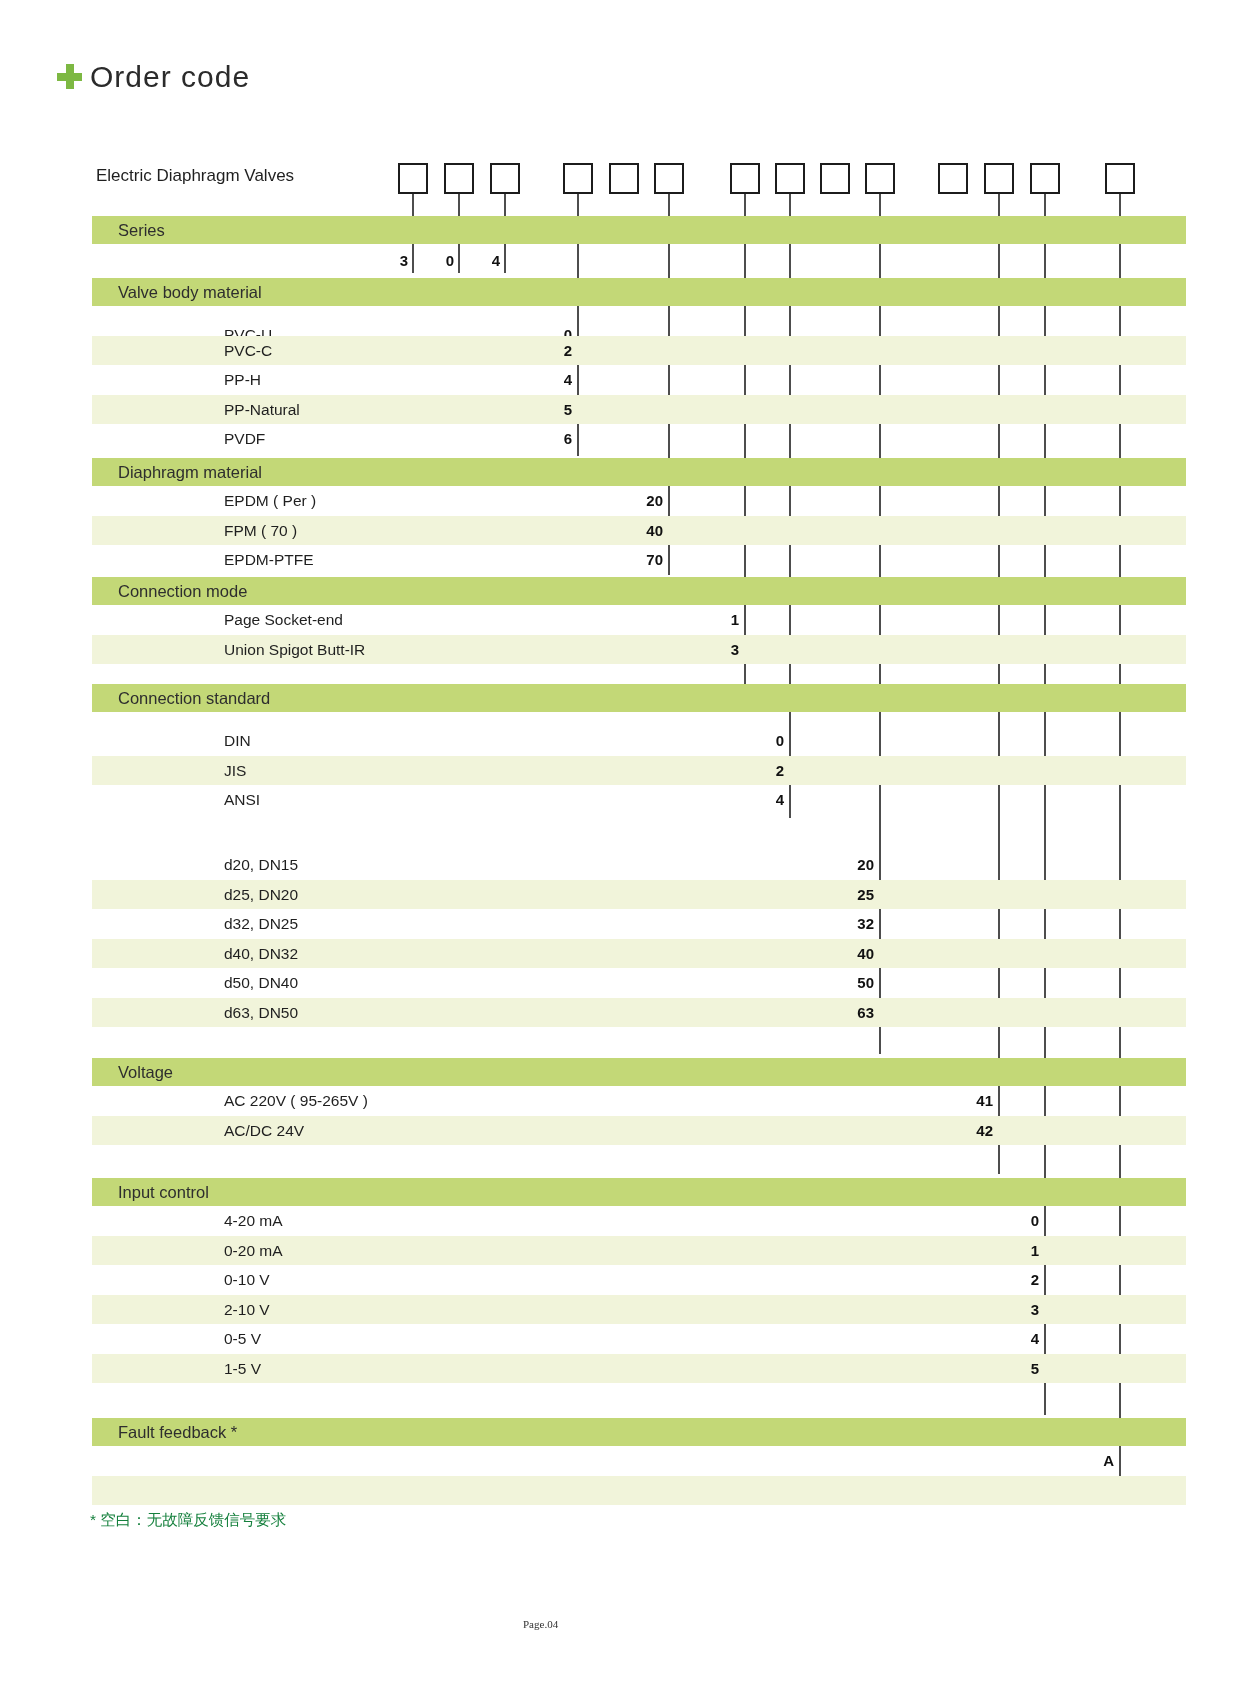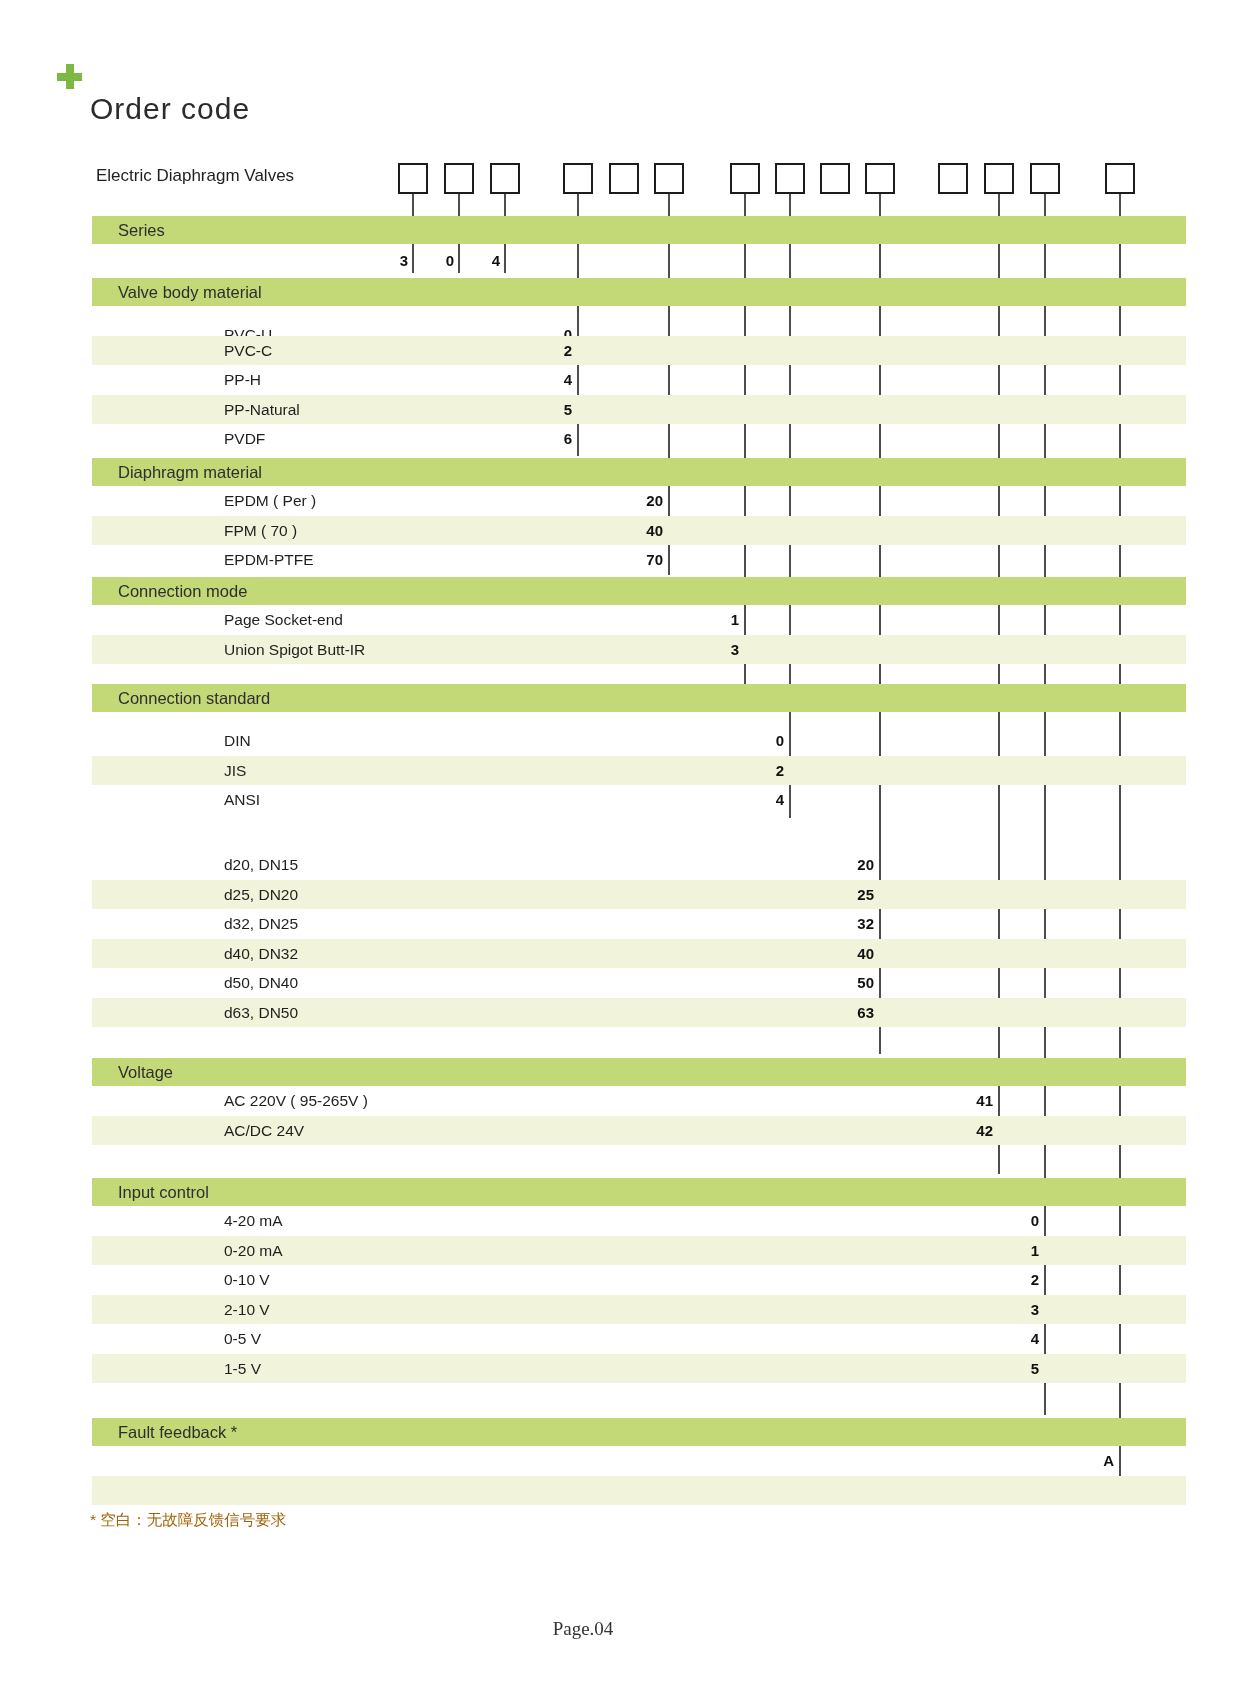--- a/index.html
+++ b/index.html
@@ -1,41 +1,41 @@
 <!DOCTYPE html>
 <html><head>
 <meta charset="utf-8">
 <style>
   html,body{margin:0;padding:0;background:#ffffff;}
   .canvas{
     position:relative;width:1253px;height:1684px;background:#ffffff;overflow:hidden;
     font-family:"Liberation Sans","DejaVu Sans",sans-serif;color:#2a2a2a;
   }
   
-  .title{position:absolute;left:90px;top:60px;font-size:30px;letter-spacing:1px;color:#2b2b2b;margin-top:32px;}
+  .title{position:absolute;left:90px;top:60px;font-size:30px;letter-spacing:1px;color:#2b2b2b;}
   .plus{position:absolute;left:57px;top:64px;width:25px;height:25px;}
   .plus::before{content:"";position:absolute;left:9px;top:0;width:8px;height:25px;background:#7db843;}
   .plus::after{content:"";position:absolute;left:0;top:9px;width:25px;height:8px;background:#7db843;}
   .product-label{position:absolute;left:96px;top:166px;font-size:17px;color:#1f1f1f;}
   
   .cbox{position:absolute;top:163px;width:30px;height:31px;border:2.5px solid #1c1c1c;background:#fff;box-sizing:border-box;}
   
   .vline{position:absolute;width:1.5px;background:#4d4d4d;top:194px;}
   
   .table{position:absolute;left:92px;top:0;width:1094px;height:1684px;}
   .hdr{position:absolute;left:0;width:1094px;height:28px;line-height:28px;background:#c3d877;font-size:16.5px;color:#2e2e2e;}
   .hdr span{position:absolute;left:26px;}
   .row{position:absolute;left:0;width:1094px;height:29.5px;line-height:29.5px;font-size:15.5px;}
   .row.tint{background:#f1f4da;}
   .rl{position:absolute;left:132px;white-space:nowrap;color:#1f1f1f;}
   .rv{position:absolute;width:60px;text-align:right;font-weight:bold;font-size:15px;color:#111;}
   .digit{position:absolute;width:26px;text-align:right;font-weight:bold;font-size:15px;color:#111;top:244px;height:33px;line-height:33px;}
-  .footnote{position:absolute;left:90px;top:1510px;font-size:15.5px;color:#a16207;}
-  .pagenum{position:absolute;left:523px;top:1618px;width:120px;text-align:center;
-    font-family:"Liberation Serif","DejaVu Serif",serif;font-size:19px;color:#333;}
+  .footnote{position:absolute;left:90px;top:1510px;font-size:15.5px;color:#15803d;}
+  .pagenum{position:absolute;left:523px;top:1618px;width:120px;text-align:left;
+    font-family:"Liberation Serif","DejaVu Serif",serif;font-size:11px;color:#333;}
 </style>
 </head>
 <body>
 
 <div class="canvas">
 
   <span class="plus"></span>
   <div class="title">Order code</div>
   <div class="product-label">Electric Diaphragm Valves</div>
 

